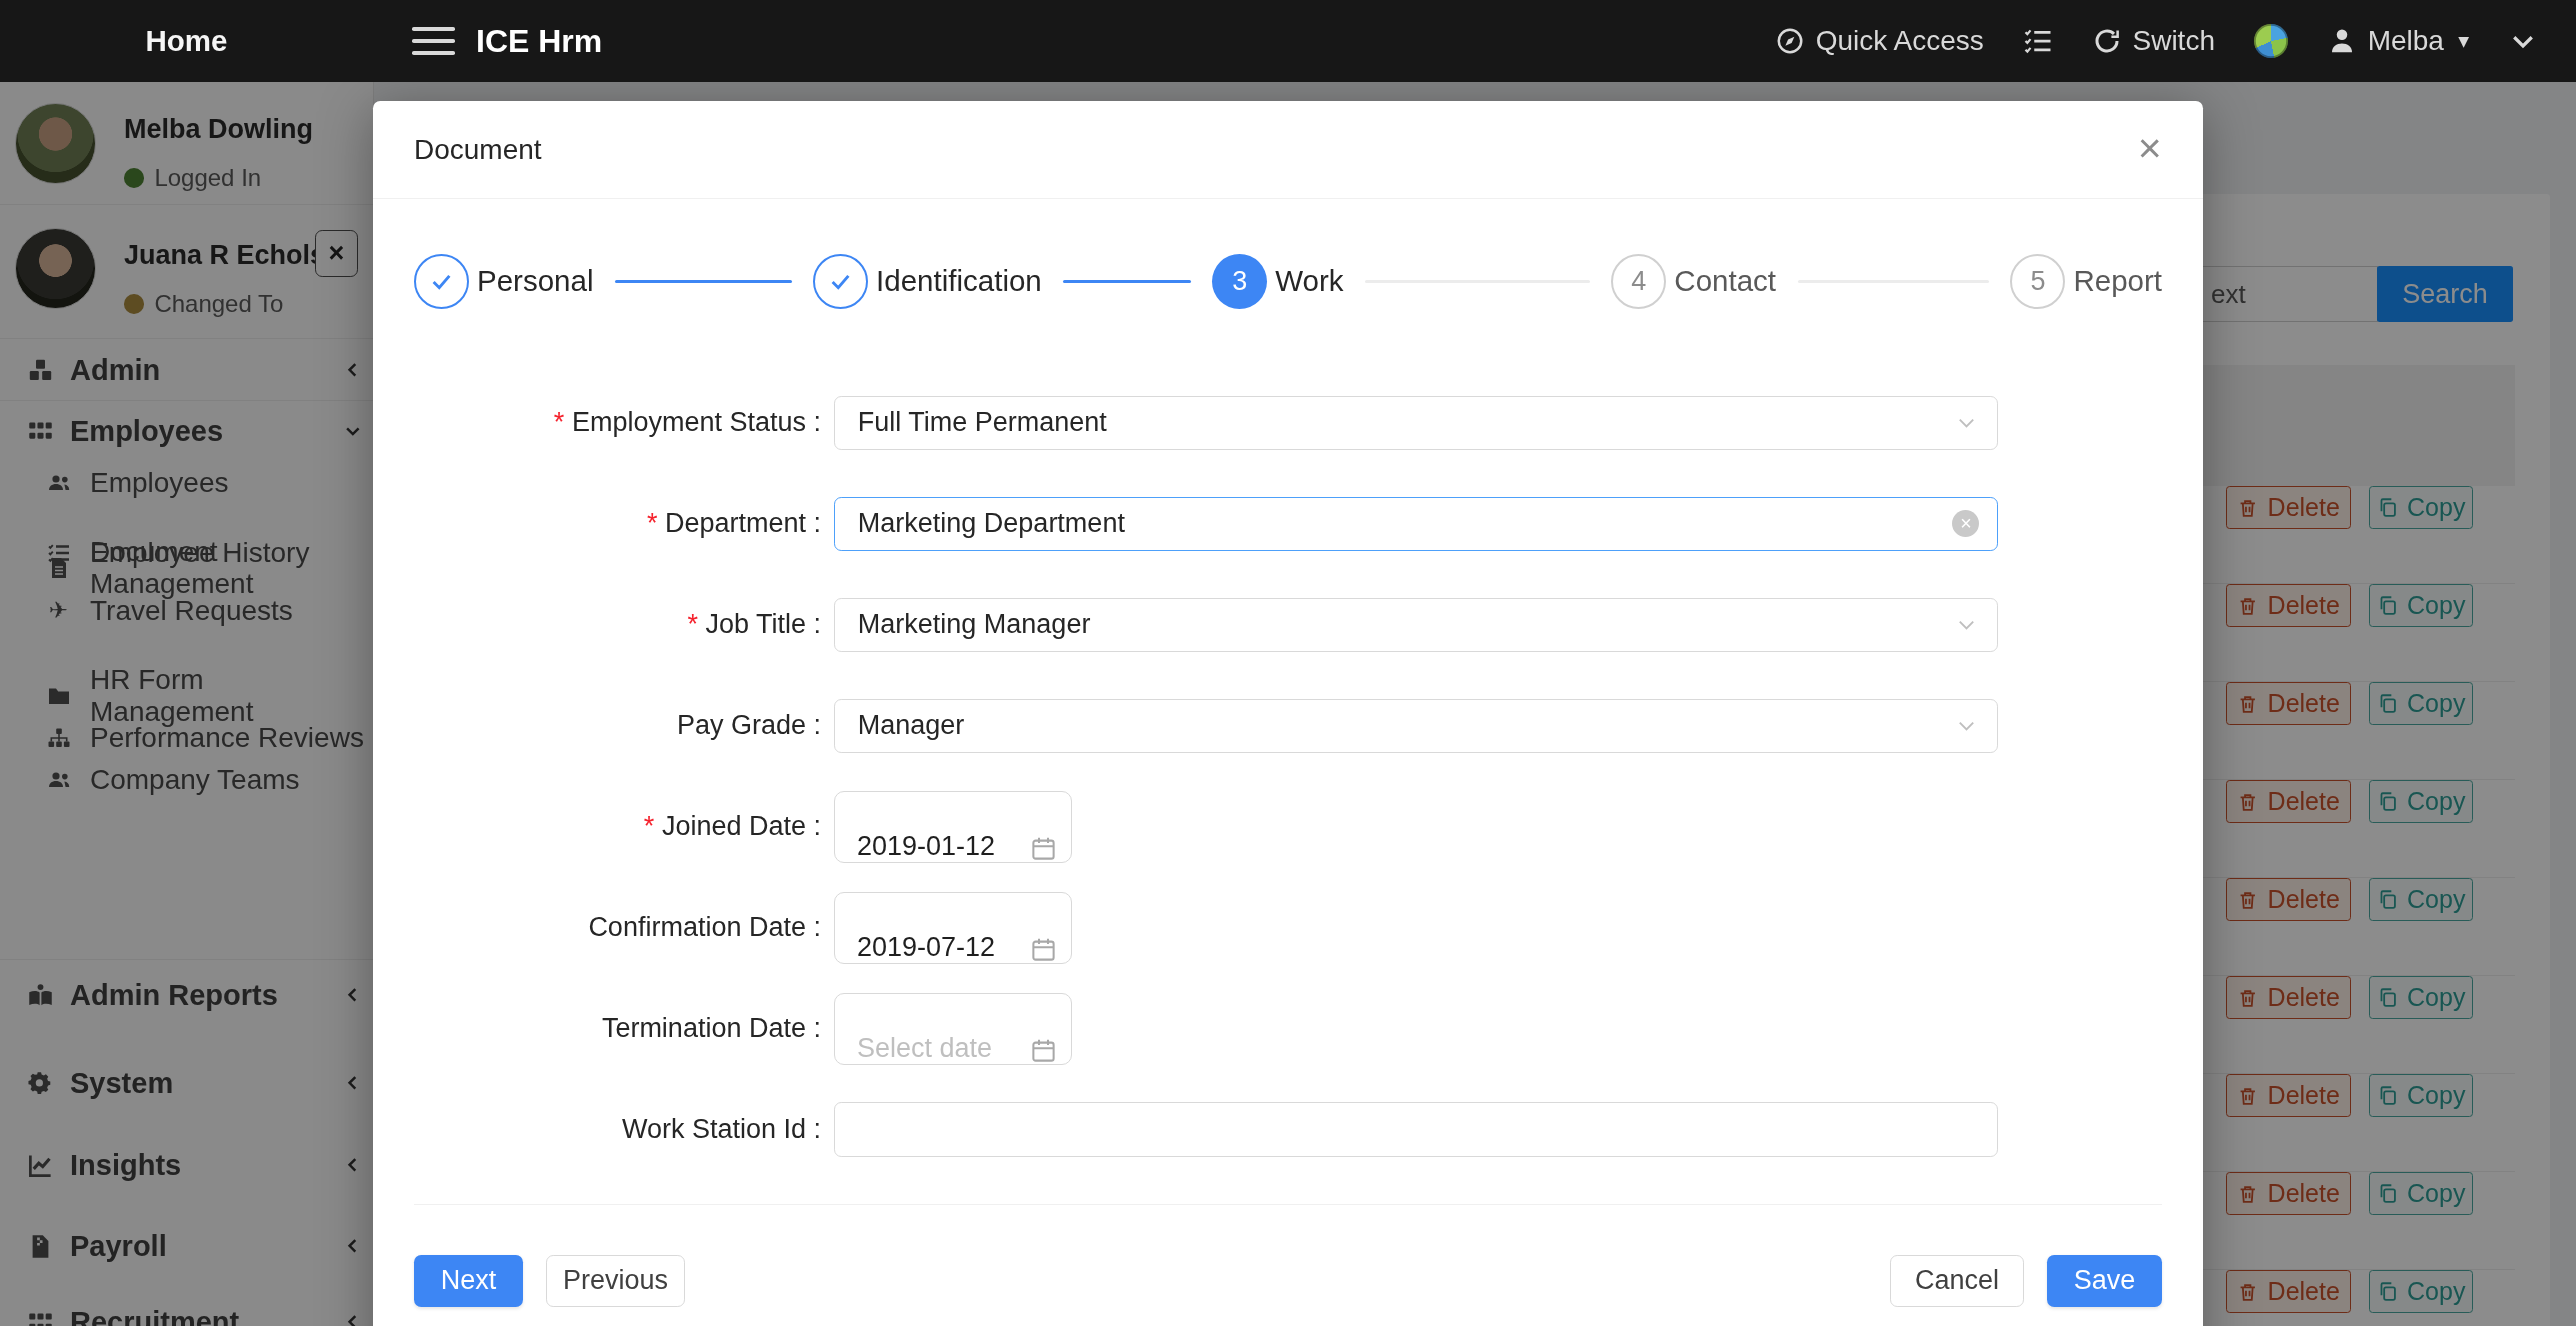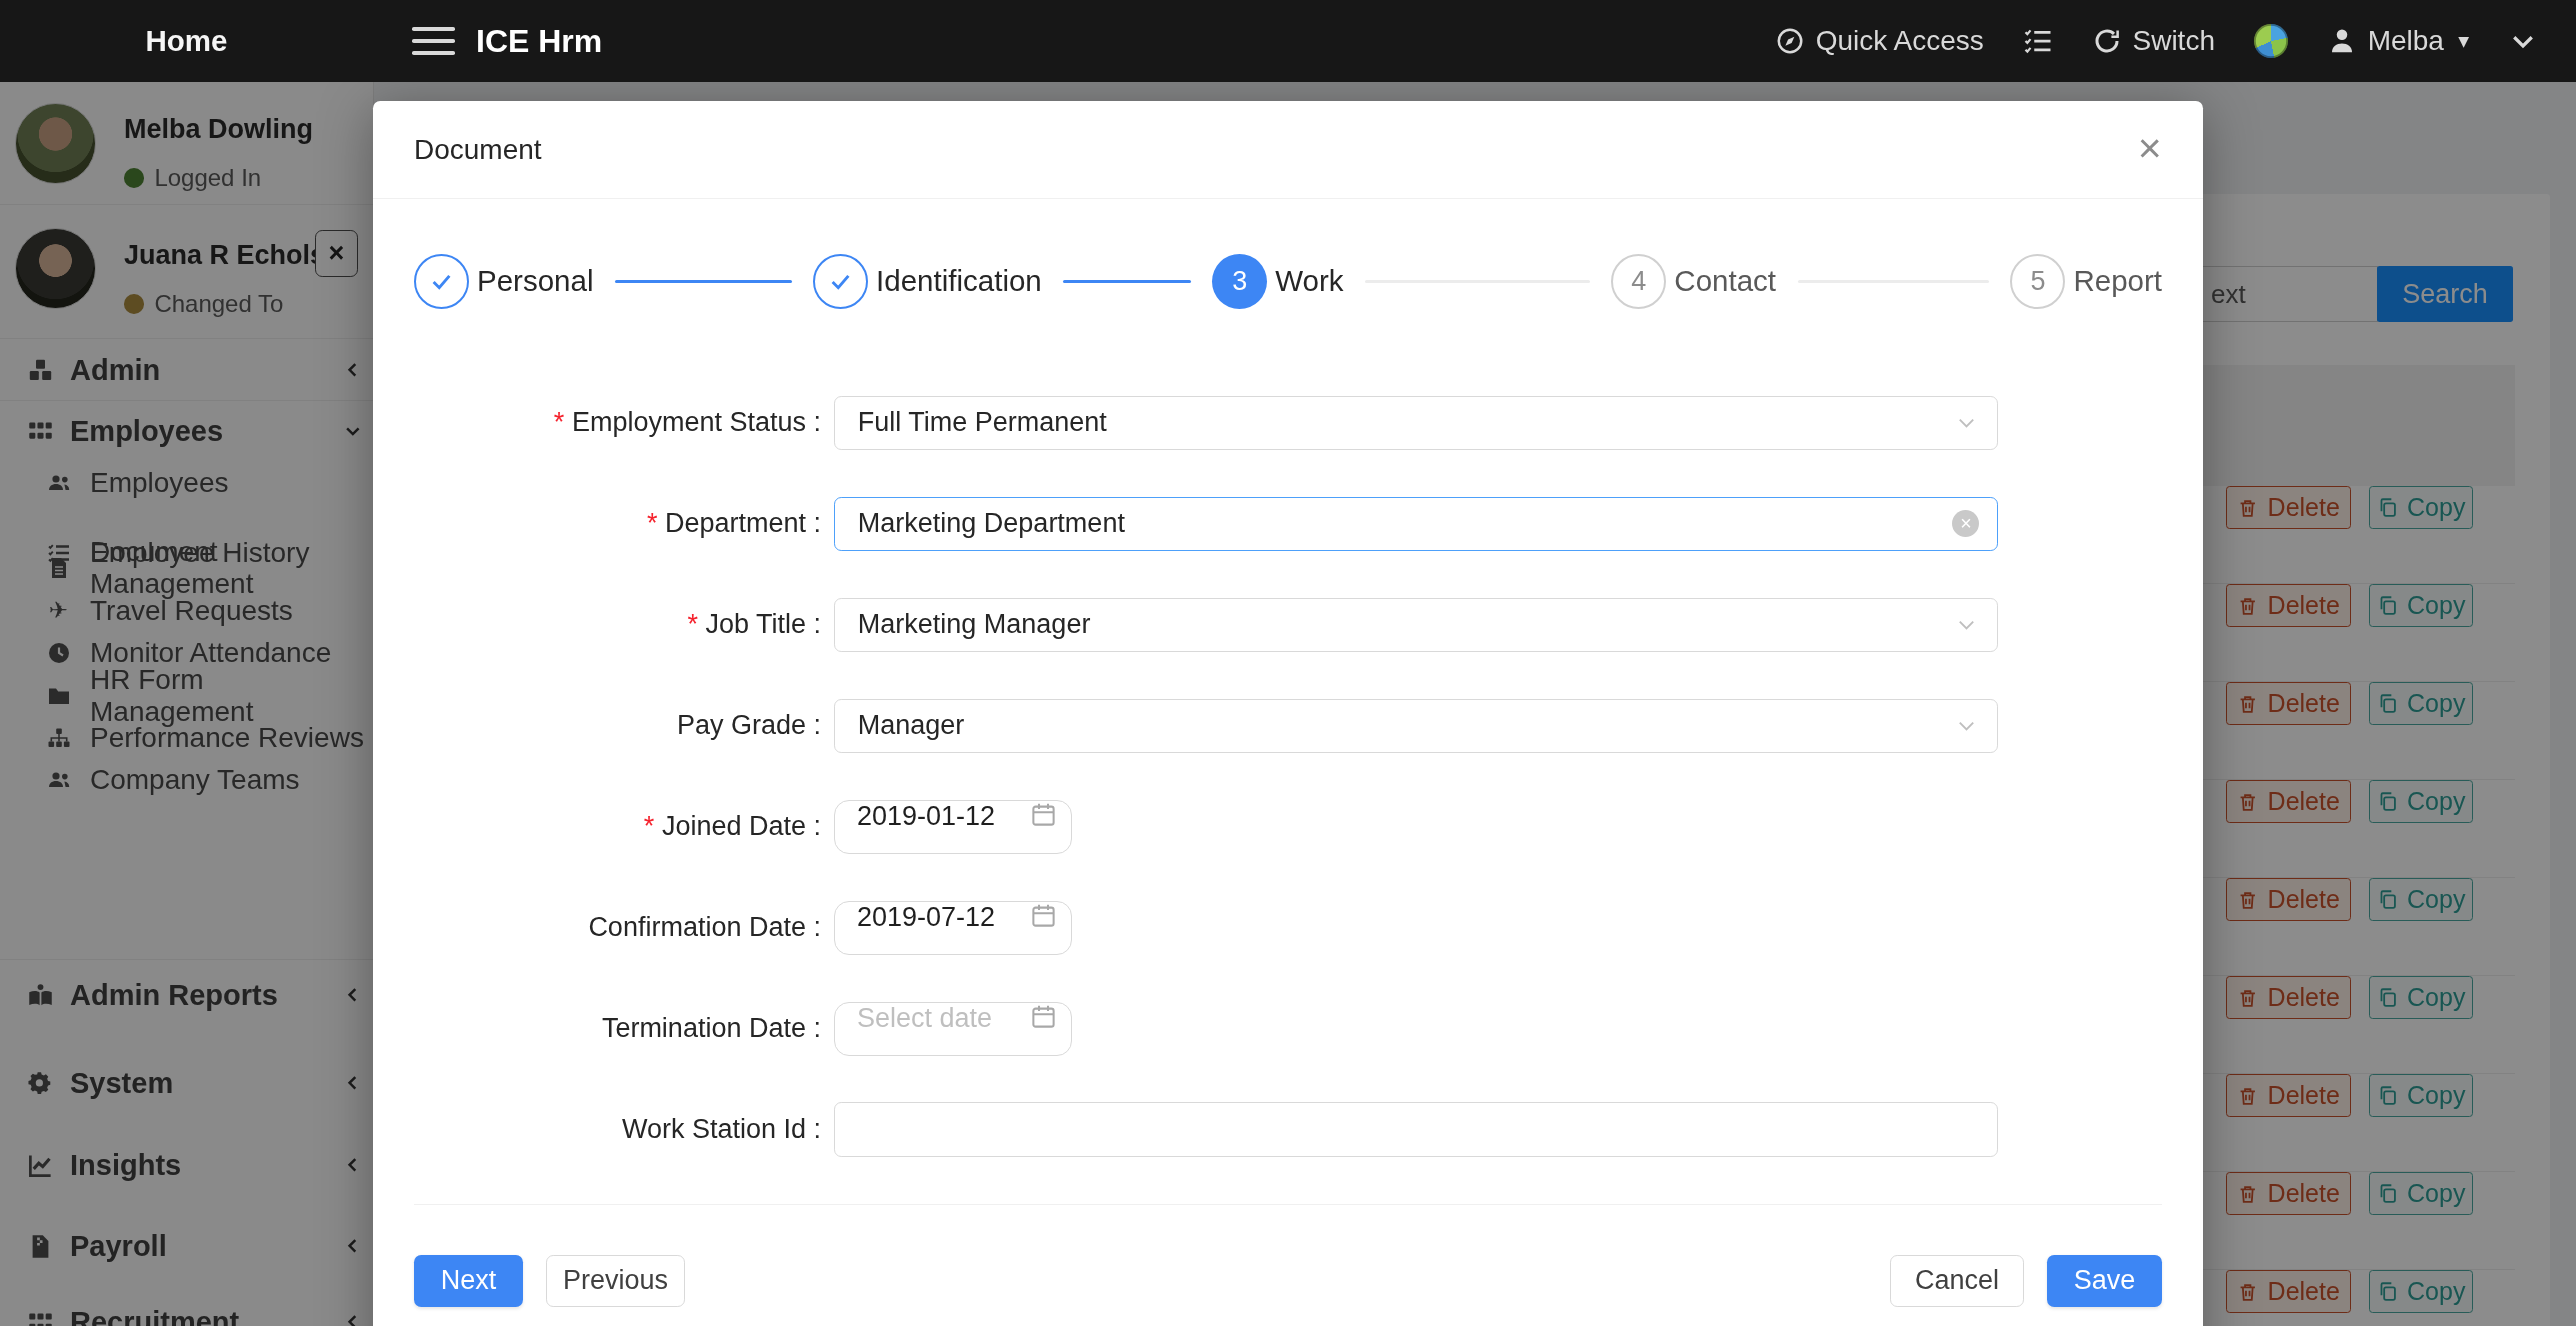--- a/index.html
+++ b/index.html
@@ -83,21 +83,21 @@
   .flabel span::after{content:" :";}
   .flabel.required span::before{content:"* ";color:#f5222d;}
   .fctl{flex:0 0 1164px;width:1164px;position:relative;}
   .sel{height:54px;border:1.8px solid #d9d9d9;border-radius:7.2px;background:#fff;display:flex;align-items:center;
     padding:0 54px 0 22.4px;box-sizing:border-box;font-size:27px;color:#262626;cursor:pointer;position:relative;}
   .sel.focus{border-color:#4da0fa;}
   .sel .chev{position:absolute;right:19.7px;width:23px;height:23px;color:#bfbfbf;}
   .sel .chev svg{width:23px;height:23px;display:block;}
   .clear-x{position:absolute;right:18px;width:27px;height:27px;border-radius:50%;background:#c9c9c9;color:#fff;
     display:flex;align-items:center;justify-content:center;font-size:19.7px;cursor:pointer;}
-  .datebox{width:238px;height:54px;border:1.8px solid #d9d9d9;border-radius:15px;background:#fff;display:flex;align-items:flex-start;
+  .datebox{width:238px;height:72px;border:1.8px solid #d9d9d9;border-radius:10px;background:#fff;display:flex;align-items:flex-end;
     padding:0 50px 0 21.5px;box-sizing:border-box;font-size:27px;font-weight:500;color:#1f1f1f;position:relative;cursor:pointer;}
   .datebox .ph{font-weight:400;color:#bfbfbf;}
   .cal{position:absolute;right:14.3px;width:27px;height:27px;color:#a8a8a8;}
   .cal svg{width:27px;height:27px;display:block;}
   .tinput{width:100%;height:55px;border:1.8px solid #d9d9d9;border-radius:7.2px;box-sizing:border-box;font-size:27px;
     padding:0 21.5px;color:#262626;font-family:"Liberation Sans",sans-serif;outline:none;}
   
   .mod-footdiv{border-top:1.8px solid #f0f0f0;margin:0 41px;}
   .mod-foot{display:flex;align-items:center;justify-content:space-between;padding:50px 41px 0 41px;}
   .fgroup{display:flex;gap:23px;}
@@ -251,29 +251,20 @@
             <path d="M5 2h9l5 5v15H5z"></path>
             <path d="M8 11h8M8 14.5h8M8 18h8" stroke="#fbfbfb" stroke-width="1.6"></path>
           </svg>
       </span>
       <span class="s-label">Document Management</span>
     </div>
     <div class="s-item" style="top:508px;">
       <span class="s-ico">✈</span>
       <span class="s-label">Travel Requests</span>
     </div>
-    <div class="s-item" style="top:550px;">
-      <span class="s-ico">
-        <svg viewBox="0 0 24 24">
-            <circle cx="12" cy="12" r="10" fill="currentColor"></circle>
-            <path d="M12 6.5V12l4 2.5" stroke="#fbfbfb" stroke-width="2.2" fill="none"></path>
-          </svg>
-      </span>
-      <span class="s-label">Monitor Attendance</span>
-    </div>
     <div class="s-item" style="top:593px;">
       <span class="s-ico">
         <svg viewBox="0 0 24 24" fill="currentColor">
             <path d="M2 4.5h7l2.2 3H22v12.5H2z"></path>
           </svg>
       </span>
       <span class="s-label">HR Form Management</span>
     </div>
     <div class="s-item" style="top:635px;">
       <span class="s-ico">

